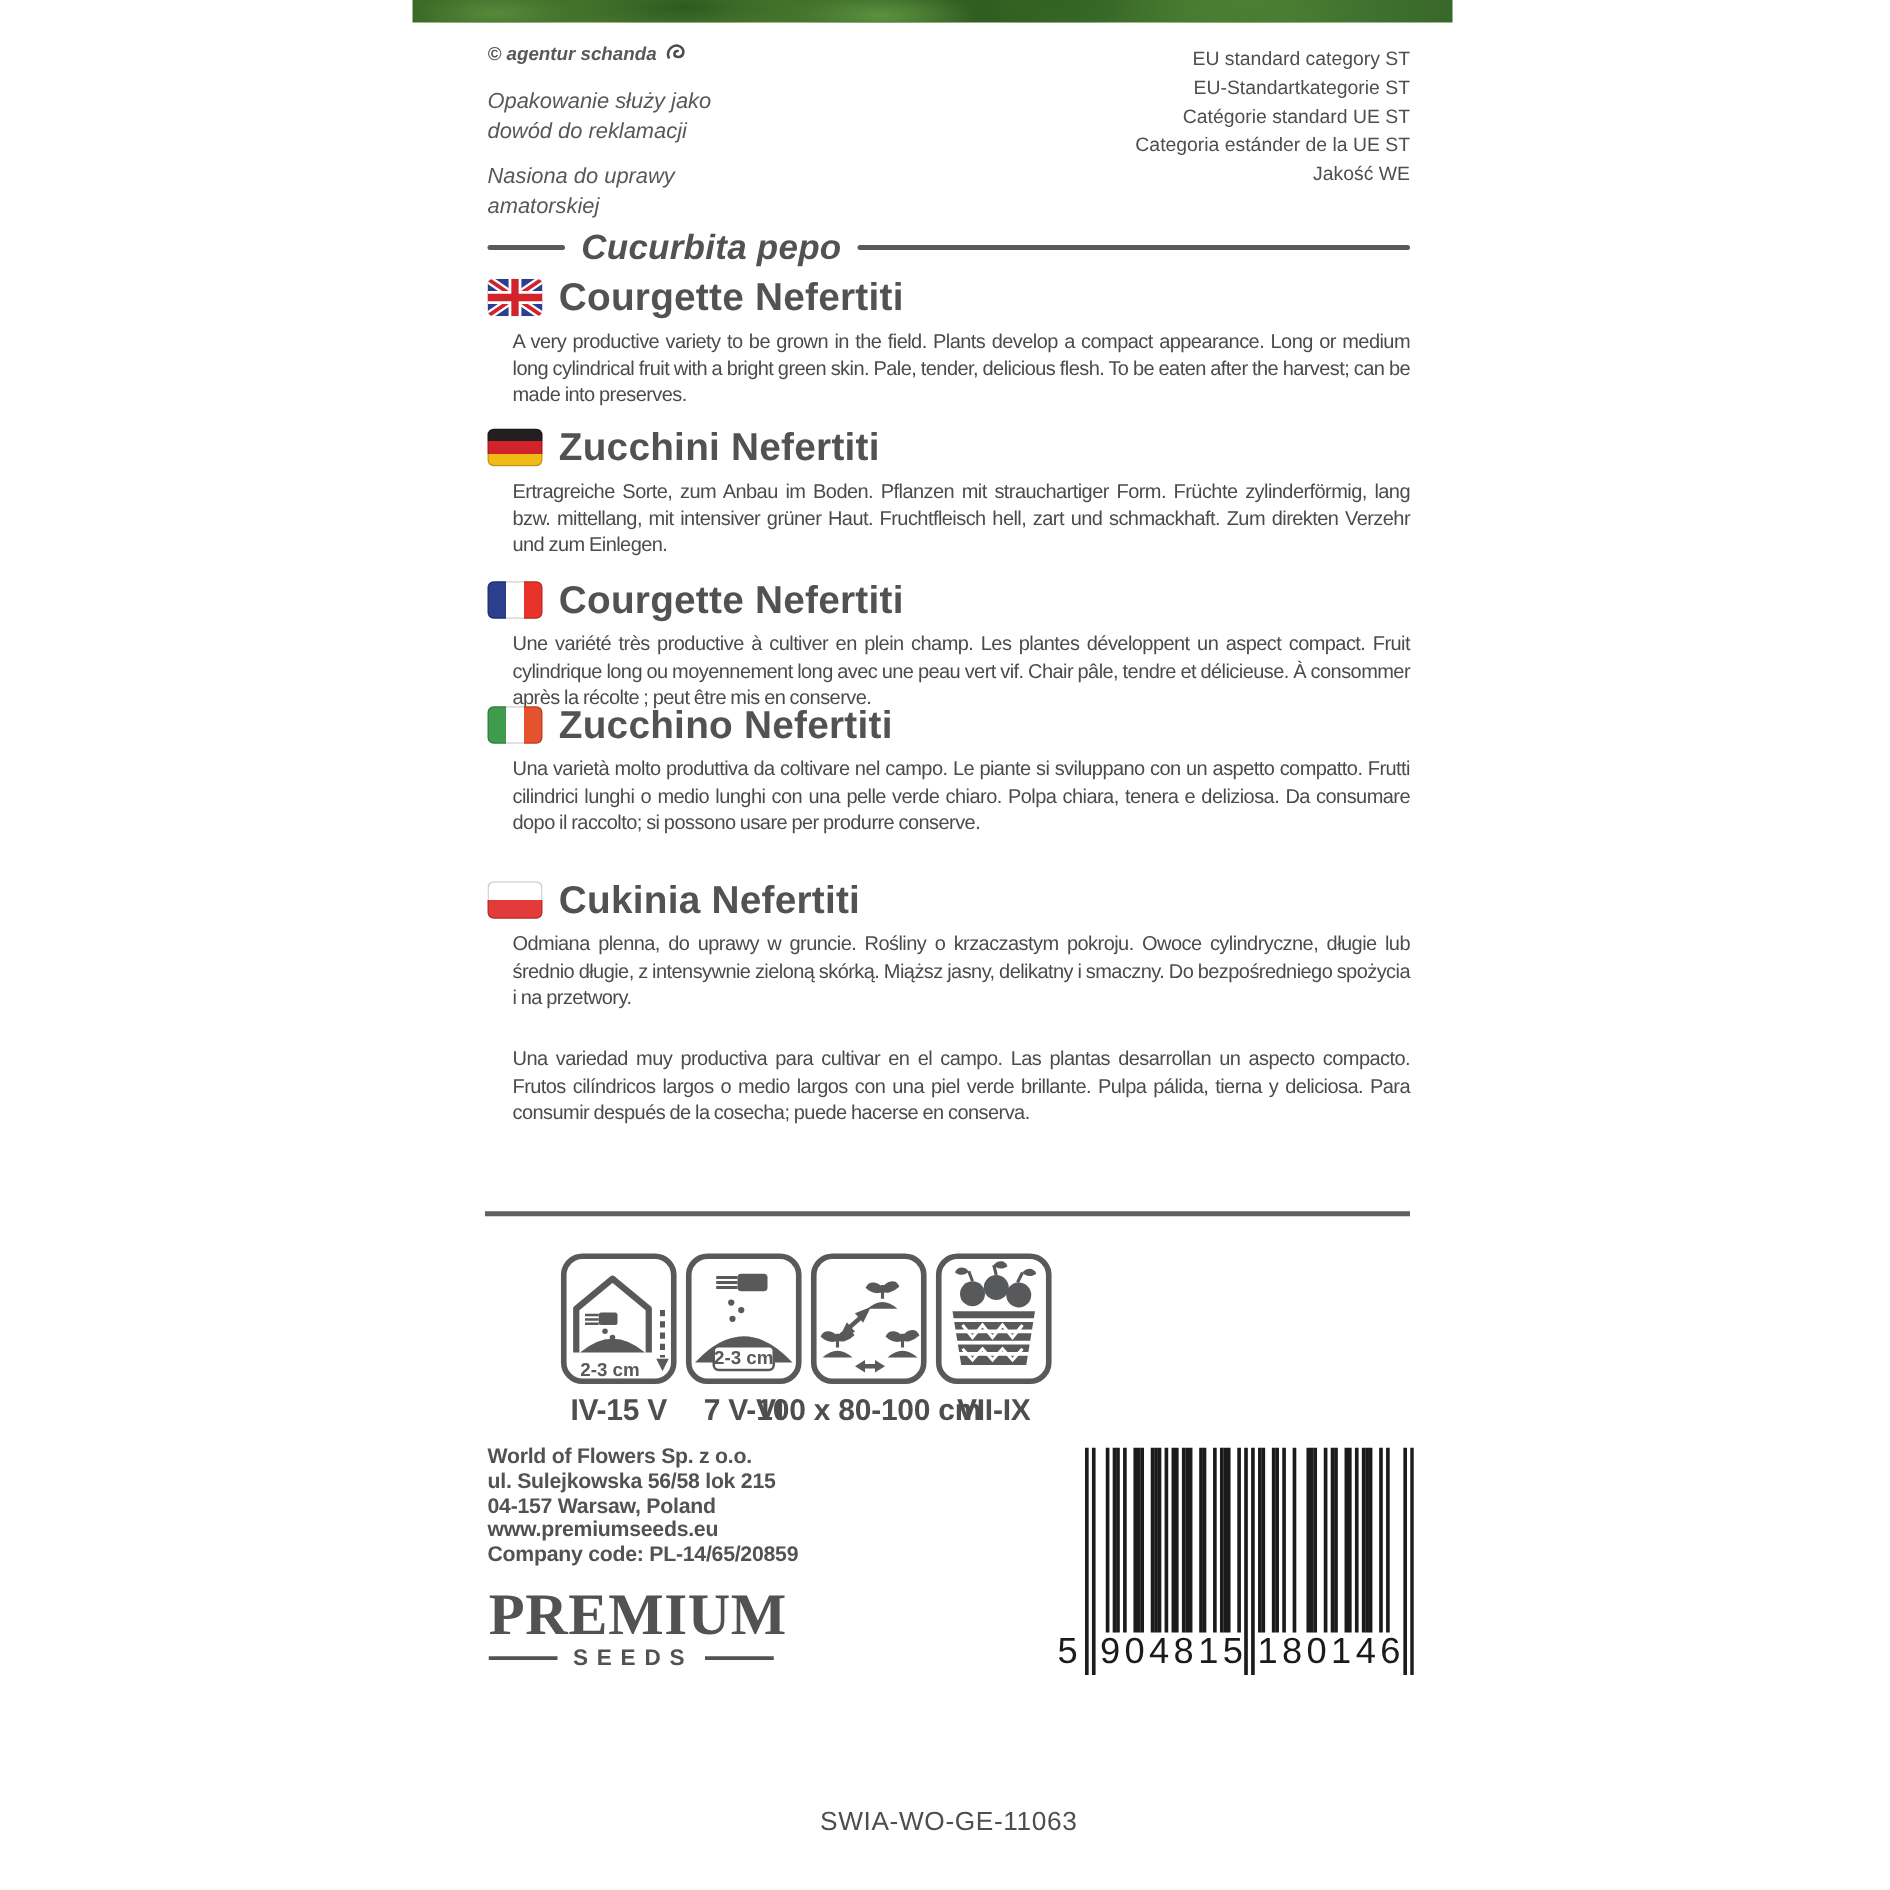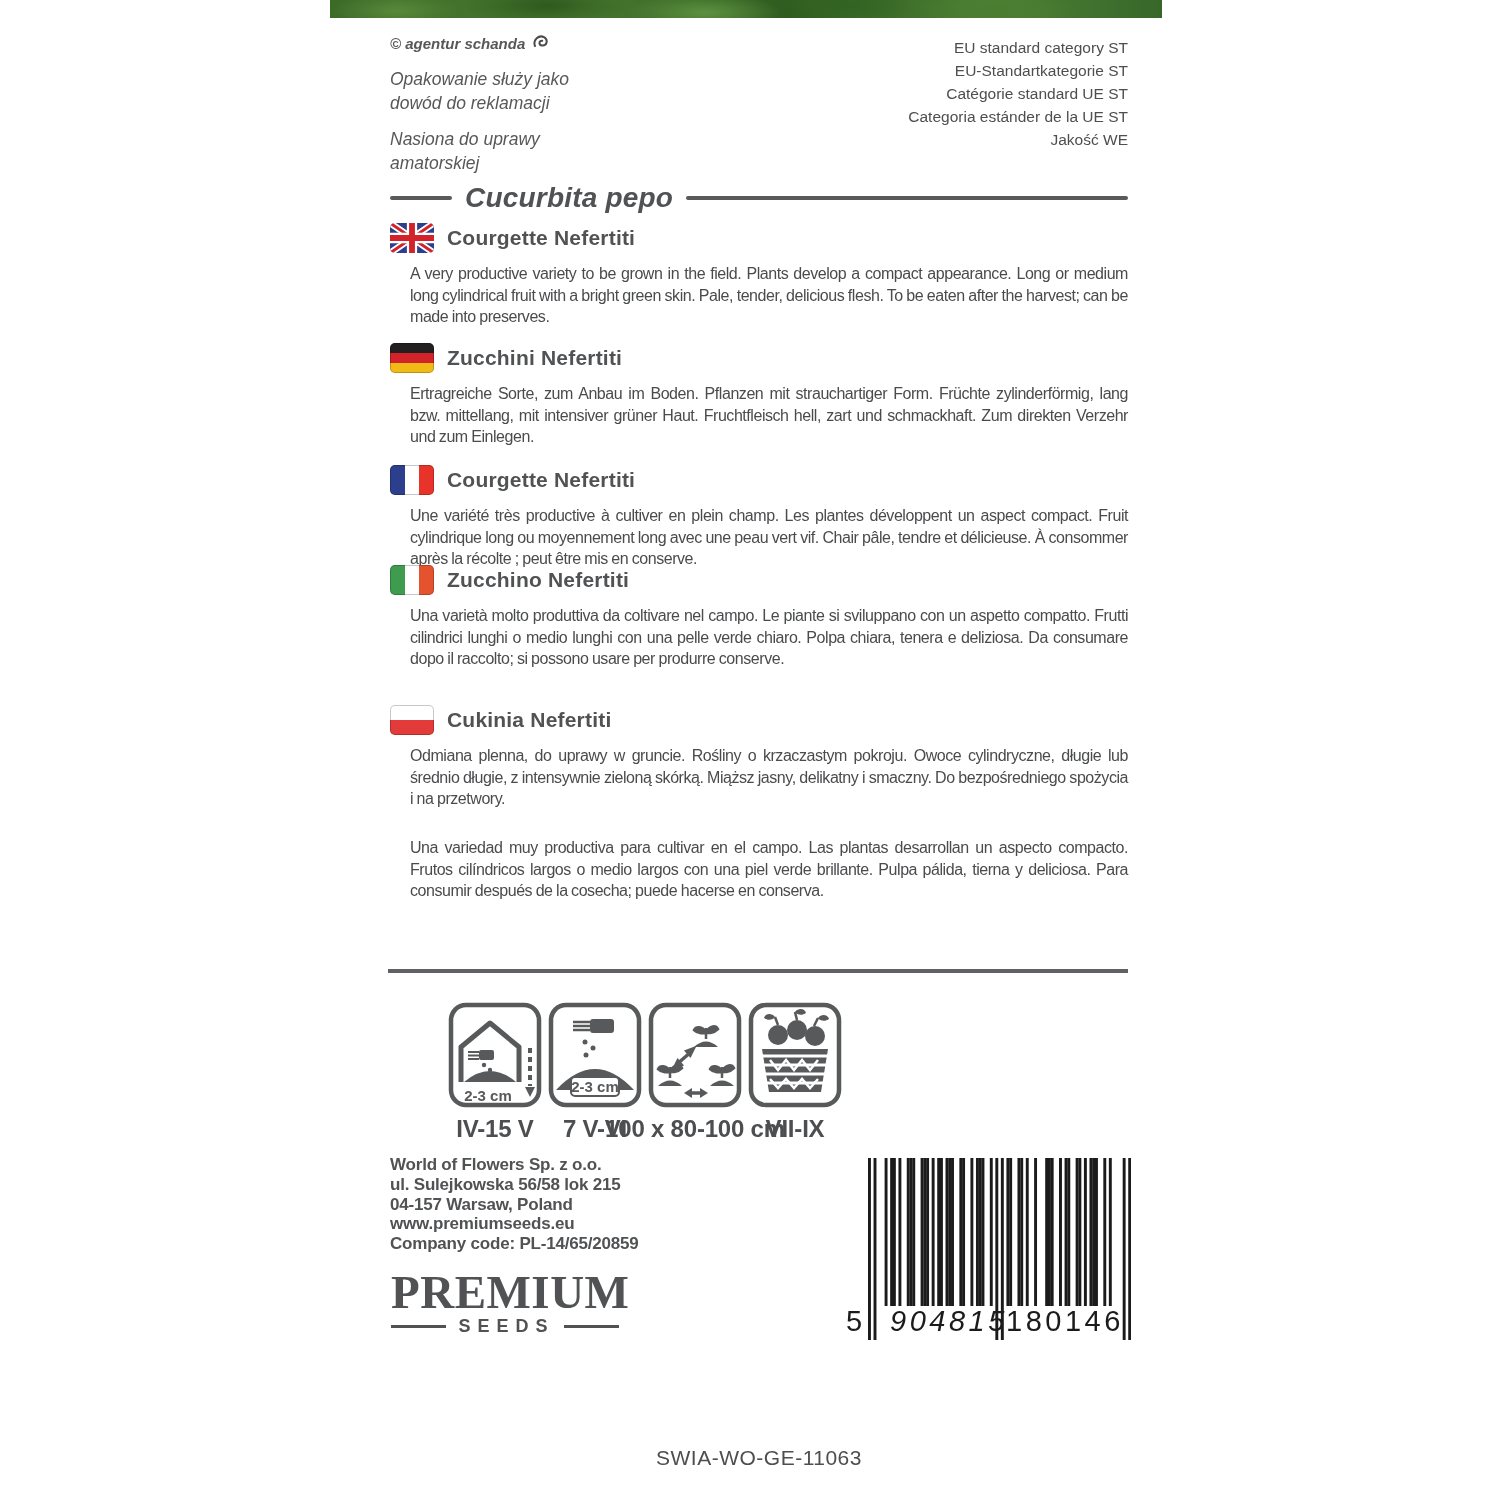--- a/index.html
+++ b/index.html
@@ -36,21 +36,21 @@
   .section{position:absolute;left:390px;width:738px;}
   .sec-head{display:flex;align-items:center;gap:13px;height:32px;}
   .flag{width:44px;height:30px;border-radius:5px;overflow:hidden;position:relative;
     box-shadow:inset 0 0 0 1px rgba(0,0,0,0.22);flex:0 0 44px;}
   .flag svg{display:block;width:100%;height:100%;}
   .flag-de{background:linear-gradient(#231f20 33.4%, #d2232a 33.4% 66.7%, #f0bb17 66.7%);}
   .flag-fr{background:linear-gradient(90deg,#2b3f8c 33.4%, #ffffff 33.4% 66.7%, #e8332a 66.7%);}
   .flag-it{background:linear-gradient(90deg,#3f9c4e 33.4%, #ffffff 33.4% 66.7%, #e4532e 66.7%);}
   .flag-pl{background:linear-gradient(#ffffff 50%, #e23b39 50%);}
   .flag-es{background:linear-gradient(#cd2c26 27%, #f3c24c 27% 73%, #cd2c26 73%);}
-  .sec-title{font-size:21px;font-weight:bold;color:#515254;letter-spacing:0.2px;white-space:nowrap;}
+  .sec-title{font-size:31px;font-weight:bold;color:#515254;letter-spacing:0.2px;white-space:nowrap;}
   .sec-text{margin-top:9px;font-size:16px;line-height:21.6px;letter-spacing:-0.45px;word-spacing:-0.5px;
     text-align:justify;color:#4a4b4d;margin-left:20px;}
 
   .divider{position:absolute;left:388px;top:969px;width:740px;height:4px;background:#606164;}
 
   .pictos{position:absolute;left:445px;top:1002px;display:flex;}
   .picto{width:100px;display:flex;flex-direction:column;align-items:center;}
   .picto svg{display:block;}
   .picto-label{margin-top:7px;font-weight:bold;font-size:24px;color:#4d4e50;white-space:nowrap;letter-spacing:-0.2px;}
 
@@ -58,21 +58,21 @@
   .brand{position:absolute;left:391px;top:1269px;width:228px;color:#515254;}
   .brand-name{font-family:"Liberation Serif", serif;font-weight:bold;font-size:47px;line-height:46px;letter-spacing:0.5px;}
   .brand-sub{display:flex;align-items:center;gap:9px;margin-top:1px;}
   .brand-sub .bar{flex:1;height:3px;background:#515254;}
   .brand-sub .sub-text{font-weight:bold;font-size:18px;letter-spacing:7px;text-indent:3px;}
 
   .barcode{position:absolute;left:846px;top:1158px;width:288px;height:192px;color:#1b1b1b;}
   .bc-bars{position:absolute;left:22px;top:0;}
   .bc-digit{position:absolute;top:147px;font-size:29px;letter-spacing:3.5px;text-align:center;color:#1b1b1b;}
   .bc-prefix{left:-4px;width:24px;letter-spacing:0;}
-  .bc-d1{left:44px;width:117px;font-style:italic;}
+  .bc-d1{left:34px;width:117px;}
   .bc-d2{left:160px;width:117px;}
 
   .footer-code{position:absolute;left:390px;top:1446px;width:738px;text-align:center;
     font-size:21px;color:#4d4e50;letter-spacing:0.5px;}
 </style>
 </head>
 <body>
 
 <div class="photo-strip"></div>
 

